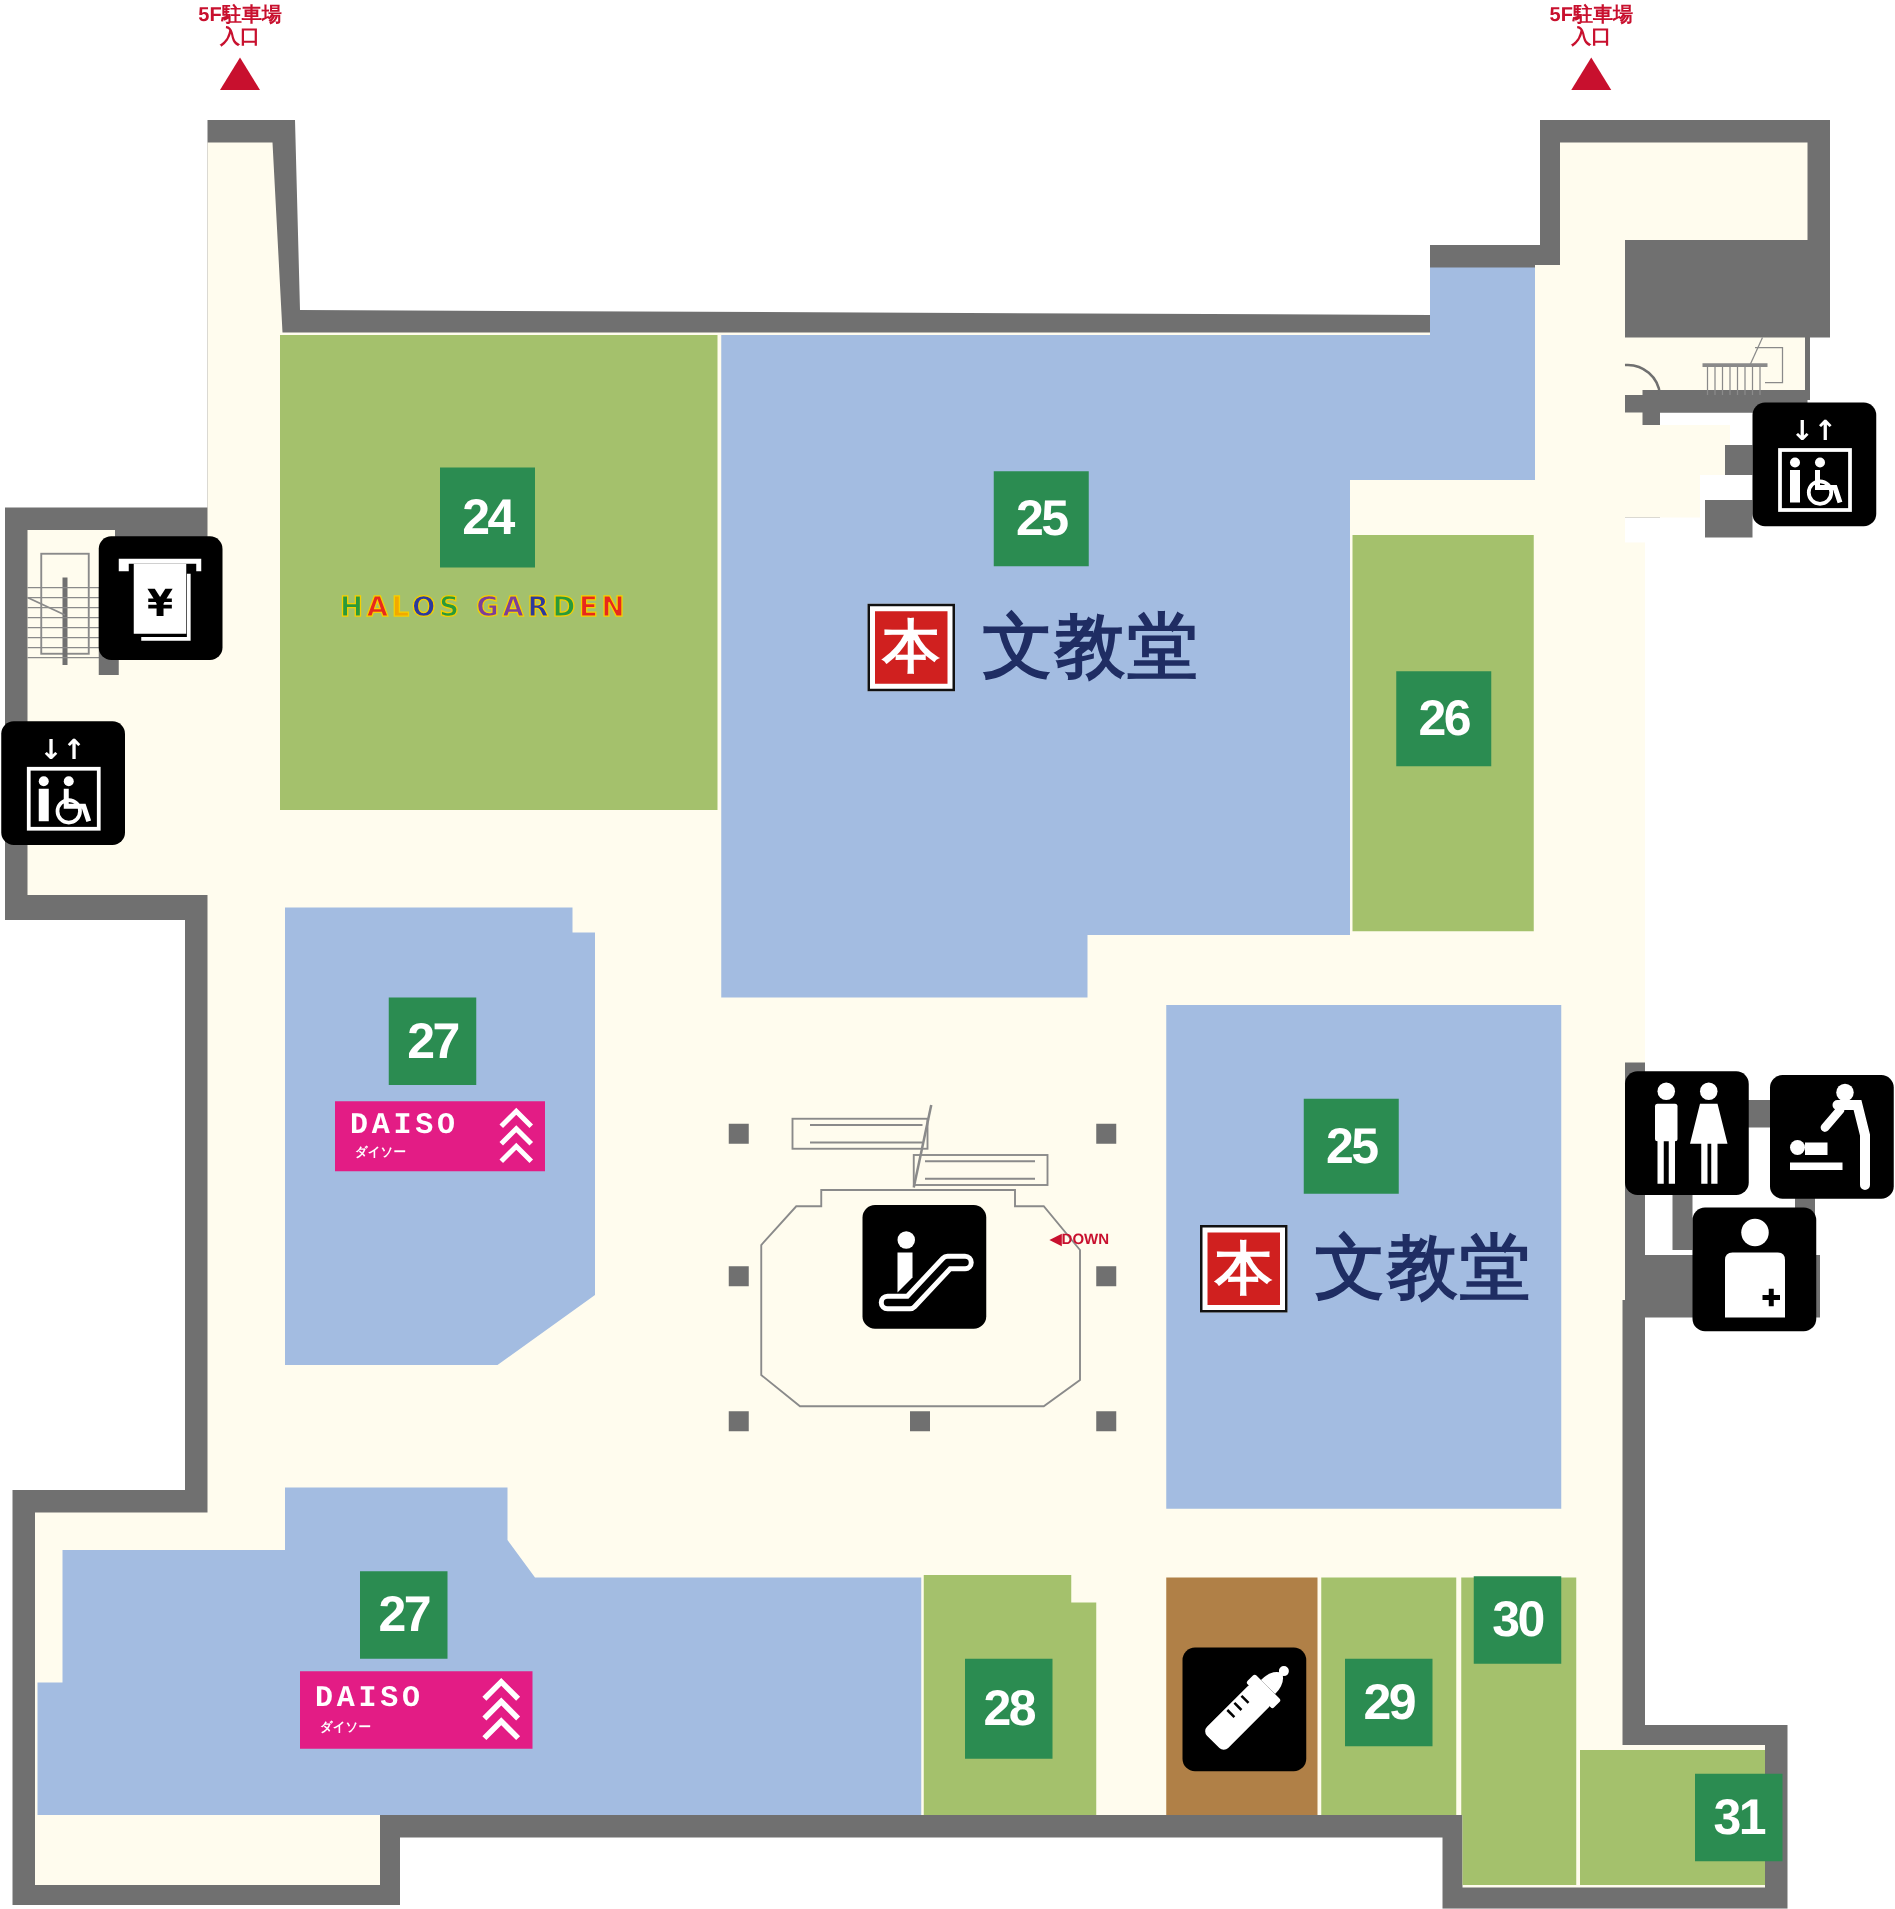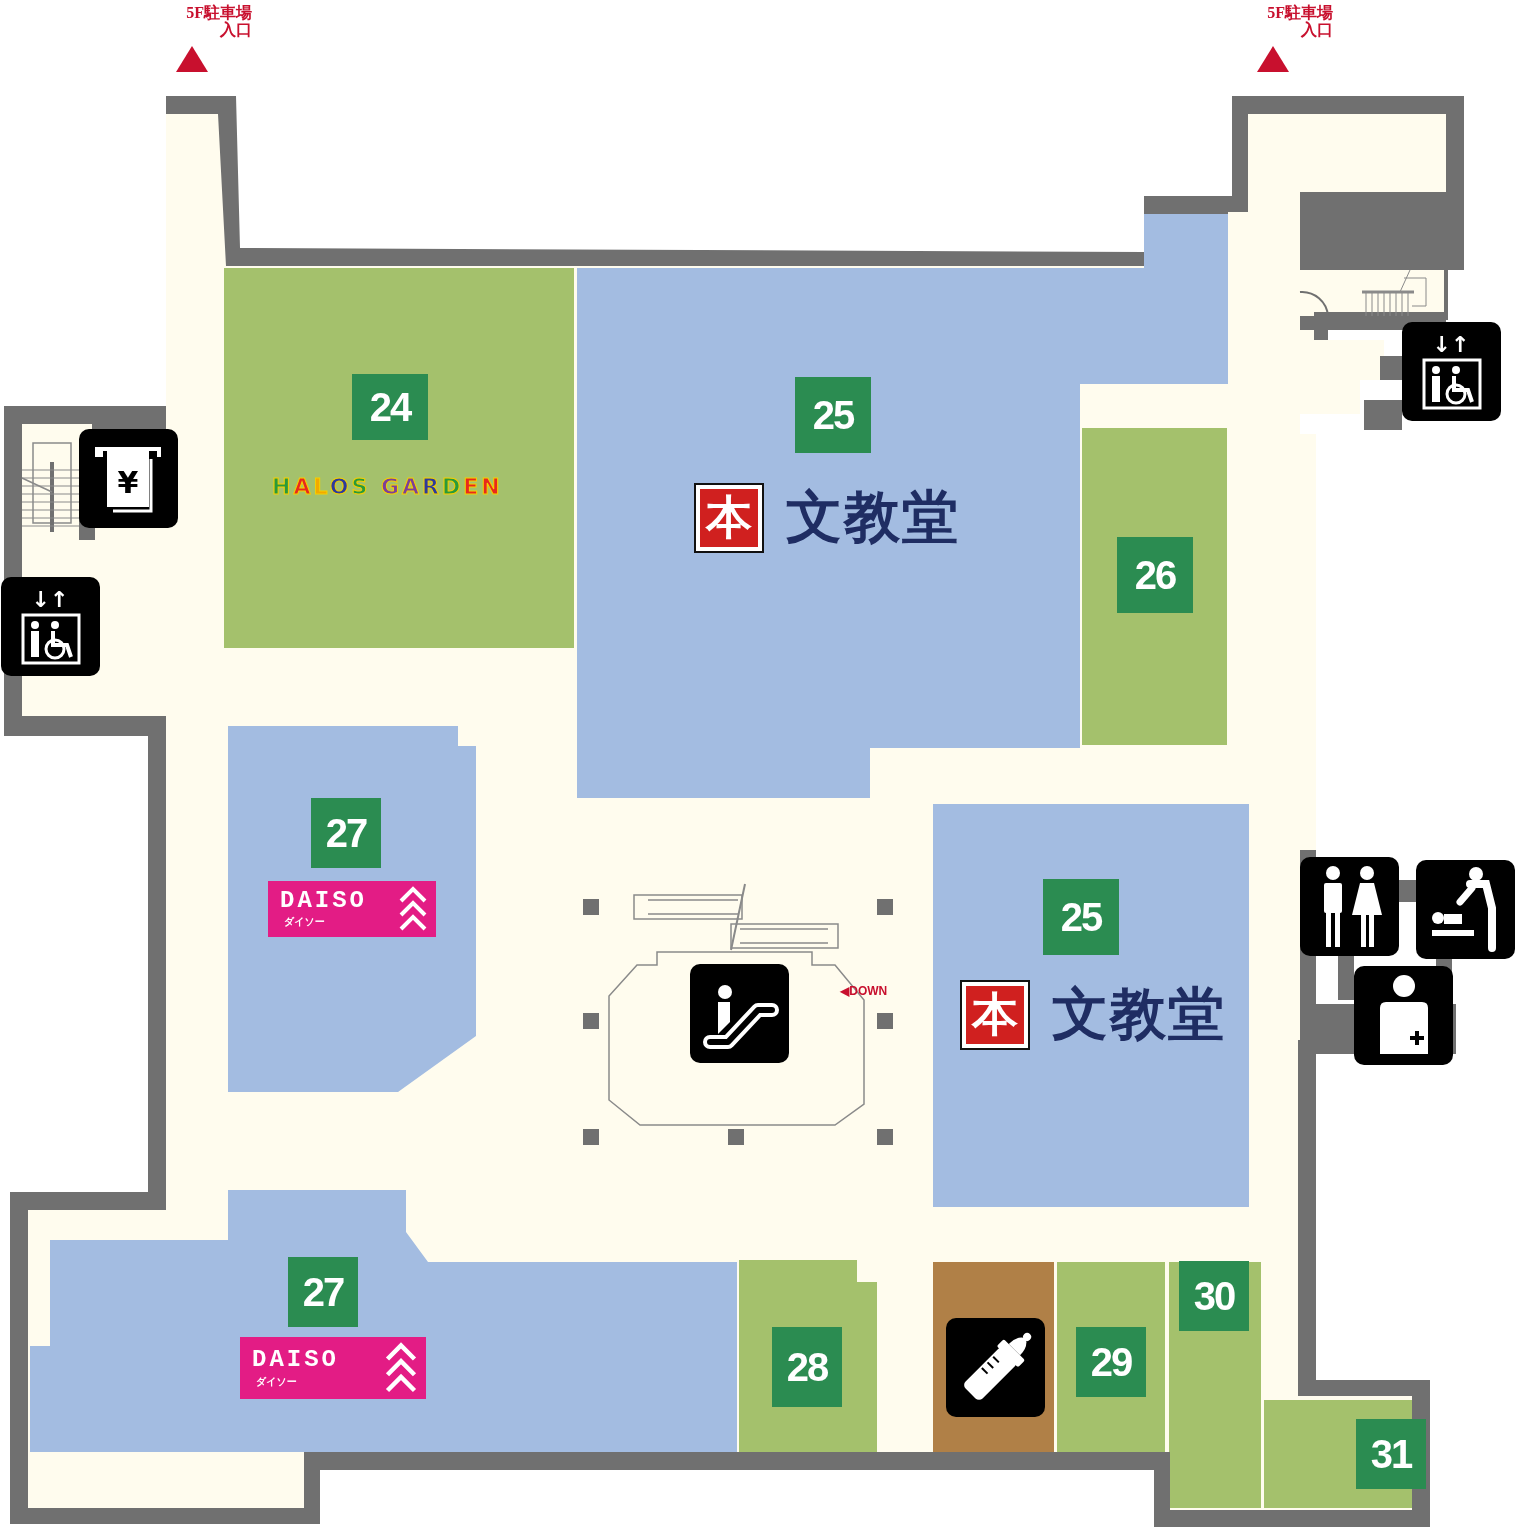--- a/index.html
+++ b/index.html
@@ -1,20 +1,20 @@
 <!DOCTYPE html>
 <html><head>
   <meta charset="utf-8">
   <style>
     html, body { margin: 0; padding: 0; background: #ffffff; }
     body { width: 1516px; height: 1527px; position: relative; overflow: hidden;
            font-family: "Liberation Sans", "DejaVu Sans", sans-serif; }
     svg.map { position: absolute; left: 0; top: 0; }
-    .entrance { position: absolute; text-align: right; color: #c8102e; font-weight: bold;
-                font-size: 16px; line-height: 17px; width: 120px; font-family: Liberation Serif, serif; }
+    .entrance { position: absolute; text-align: center; color: #c8102e; font-weight: bold;
+                font-size: 16px; line-height: 17px; width: 120px; font-family: Liberation Sans, sans-serif; }
     .entrance .tri { width: 0; height: 0; margin: 8px auto 0; border-left: 16px solid transparent;
                      border-right: 16px solid transparent; border-bottom: 26px solid #c8102e; }
     .num { position: absolute; background: #2b8c51; color: #fff; font-weight: bold; font-size: 40px;
            display: flex; align-items: center; justify-content: center; letter-spacing: -2px;
            font-family: "Liberation Sans", sans-serif; }
     .halos { position: absolute; font-weight: bold; font-size: 22px; letter-spacing: 3px;
              font-family: "DejaVu Sans", sans-serif; -webkit-text-stroke: 1px #f5d000; }
     .bunkyo { position: absolute; display: flex; align-items: center; gap: 22px; }
     .bunkyo .hon { width: 70px; height: 70px; background: #fff; border: 2px solid #111; box-sizing: border-box;
                    display: flex; align-items: center; justify-content: center; }
@@ -129,21 +129,21 @@
   <div>5F駐車場</div>
   <div>入口</div>
   <div class="tri"></div>
 </div>
 <div class="entrance" style="left:1213px; top:4px;">
   <div>5F駐車場</div>
   <div>入口</div>
   <div class="tri"></div>
 </div>
 
-<div class="num" style="left:352px; top:374px; width:76px; height:66px;">24</div>
+<div class="num" style="left:352px; top:374px; width:76px; height:80px;">24</div>
 <div class="halos" style="left:272px; top:474px;">
   <span style="color:#2a9a3a">H</span><span style="color:#e8291c">A</span><span style="color:#f2a900">L</span><span style="color:#2d3a9c">O</span><span style="color:#2a9a3a">S</span>&nbsp;<span style="color:#7d3f98">G</span><span style="color:#7d3f98">A</span><span style="color:#2d3a9c">R</span><span style="color:#2a9a3a">D</span><span style="color:#e8291c">E</span><span style="color:#e8291c">N</span>
 </div>
 
 <div class="num" style="left:795px; top:377px; width:76px; height:76px;">25</div>
 <div class="bunkyo" style="left:694px; top:480px;">
   <div class="hon">
       <span>本</span>
     </div>
   <div class="name">文教堂</div>

